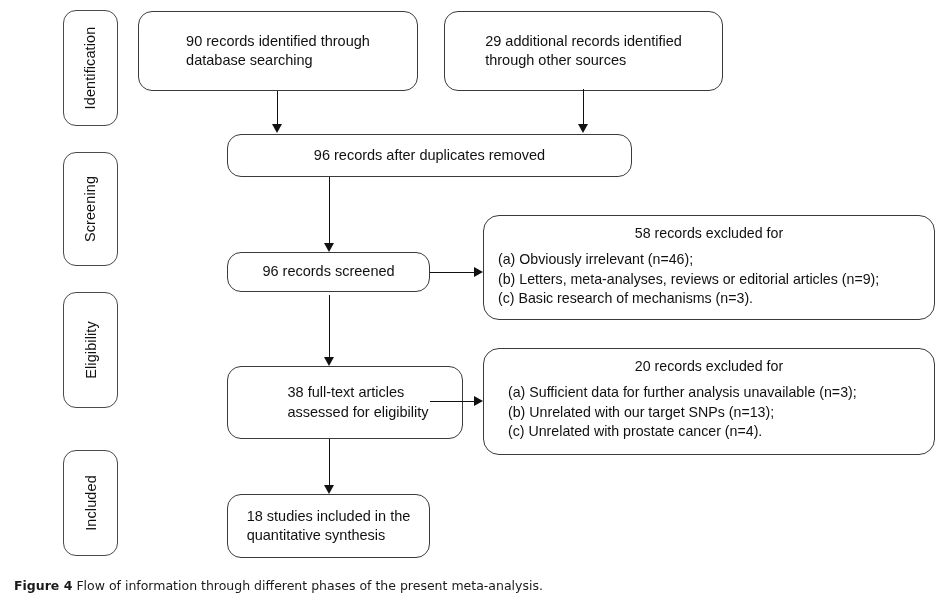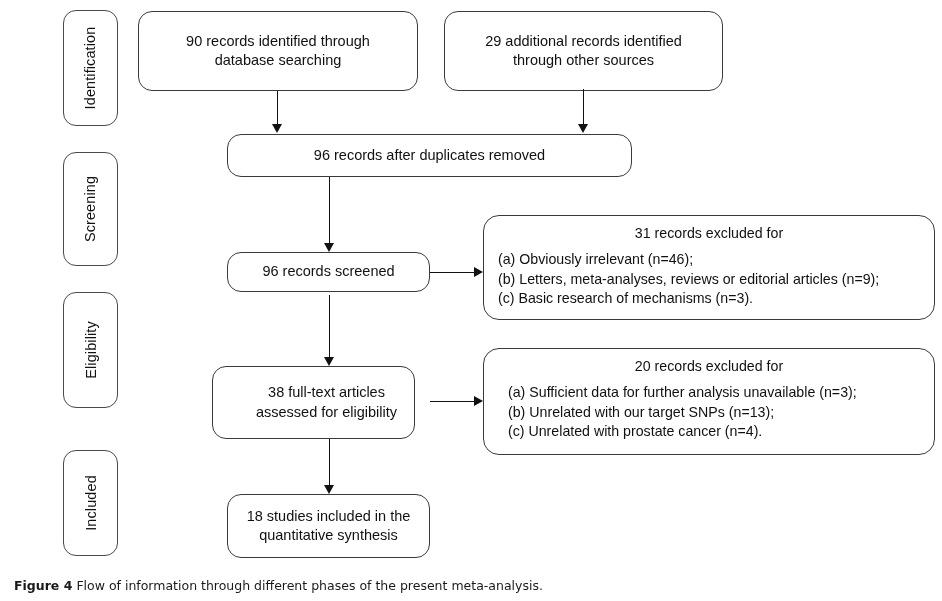--- a/index.html
+++ b/index.html
@@ -22,21 +22,20 @@
   
   .box {
     position: absolute;
     box-sizing: border-box;
     border: 1.4px solid #3a3a3a;
     border-radius: 14px;
     background: #ffffff;
     display: flex;
     align-items: center;
     justify-content: center;
-    text-align: center;
     font-size: 14.5px;
     line-height: 1.32;
     color: #111111;
     padding: 2px 8px;
   }
   .box .txt { display: block; }
 
   
   .phase {
     position: absolute;
@@ -171,30 +170,30 @@
   <div class="arrow-down" style="left:324px; top:243px;"></div>
 
   <div class="box" style="left:227px; top:252px; width:203px; height:40px;">
     <span class="txt">96 records screened</span>
   </div>
 
   <div class="hline" style="left:430px; top:272px; width:45px;"></div>
   <div class="arrow-right" style="left:474px; top:267px;"></div>
 
   <div class="exbox" style="left:483px; top:215px; width:452px; height:105px;">
-    <span class="ex-title">31 records excluded for</span>
+    <span class="ex-title">58 records excluded for</span>
     <span class="ex-line">(a) Obviously irrelevant (n=46);</span>
     <span class="ex-line">(b) Letters, meta-analyses, reviews or editorial articles (n=9);</span>
     <span class="ex-line">(c) Basic research of mechanisms (n=3).</span>
   </div>
 
   <div class="vline" style="left:329px; top:295px; height:63px;"></div>
   <div class="arrow-down" style="left:324px; top:357px;"></div>
 
-  <div class="box" style="left:212px; top:366px; width:203px; height:73px;padding-left:34px;">
+  <div class="box" style="left:227px; top:366px; width:236px; height:73px;padding-left:34px;">
     <span class="txt">
       <span>38 full-text articles</span><br>
       <span>assessed for eligibility</span>
     </span>
   </div>
 
   <div class="hline" style="left:430px; top:401px; width:45px;"></div>
   <div class="arrow-right" style="left:474px; top:396px;"></div>
 
   <div class="exbox indented" style="left:483px; top:348px; width:452px; height:107px;">

